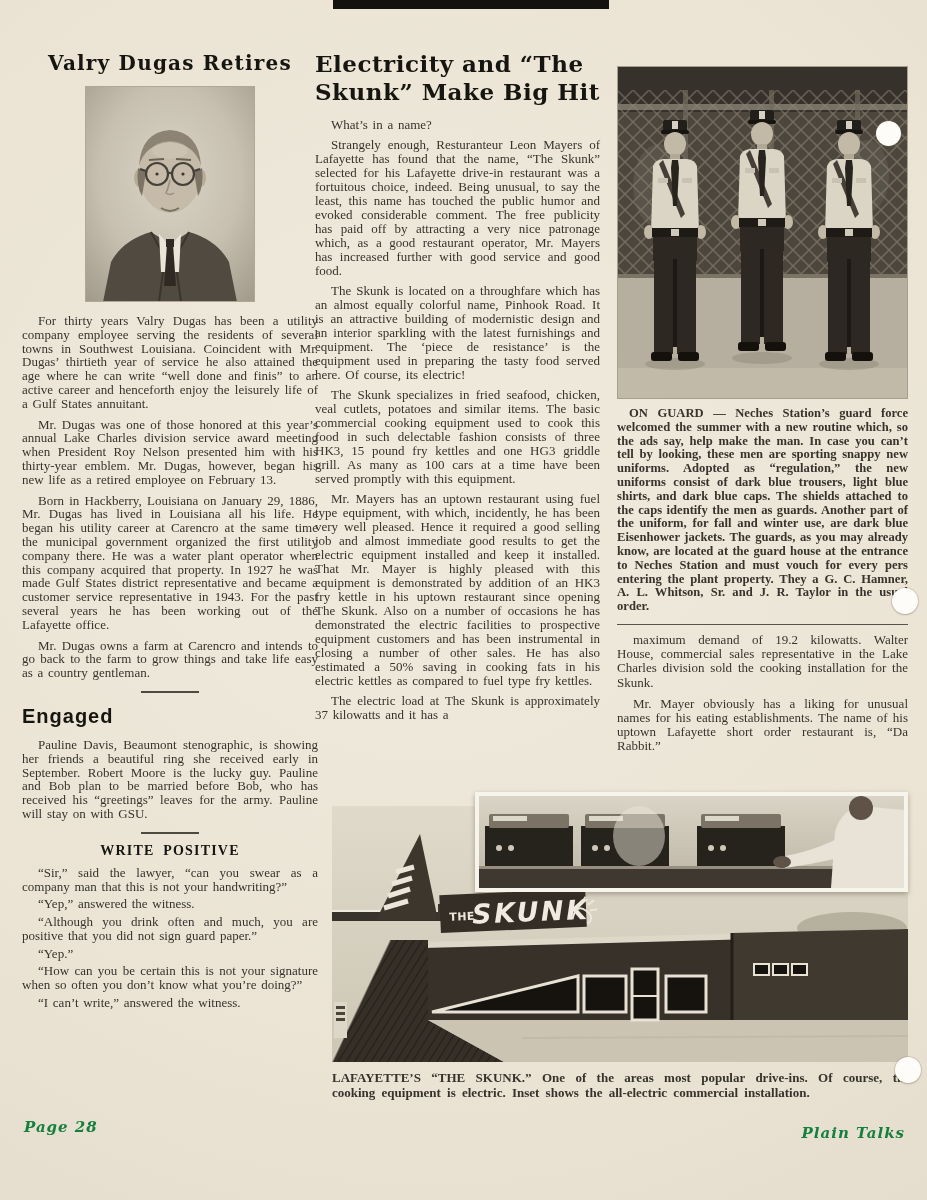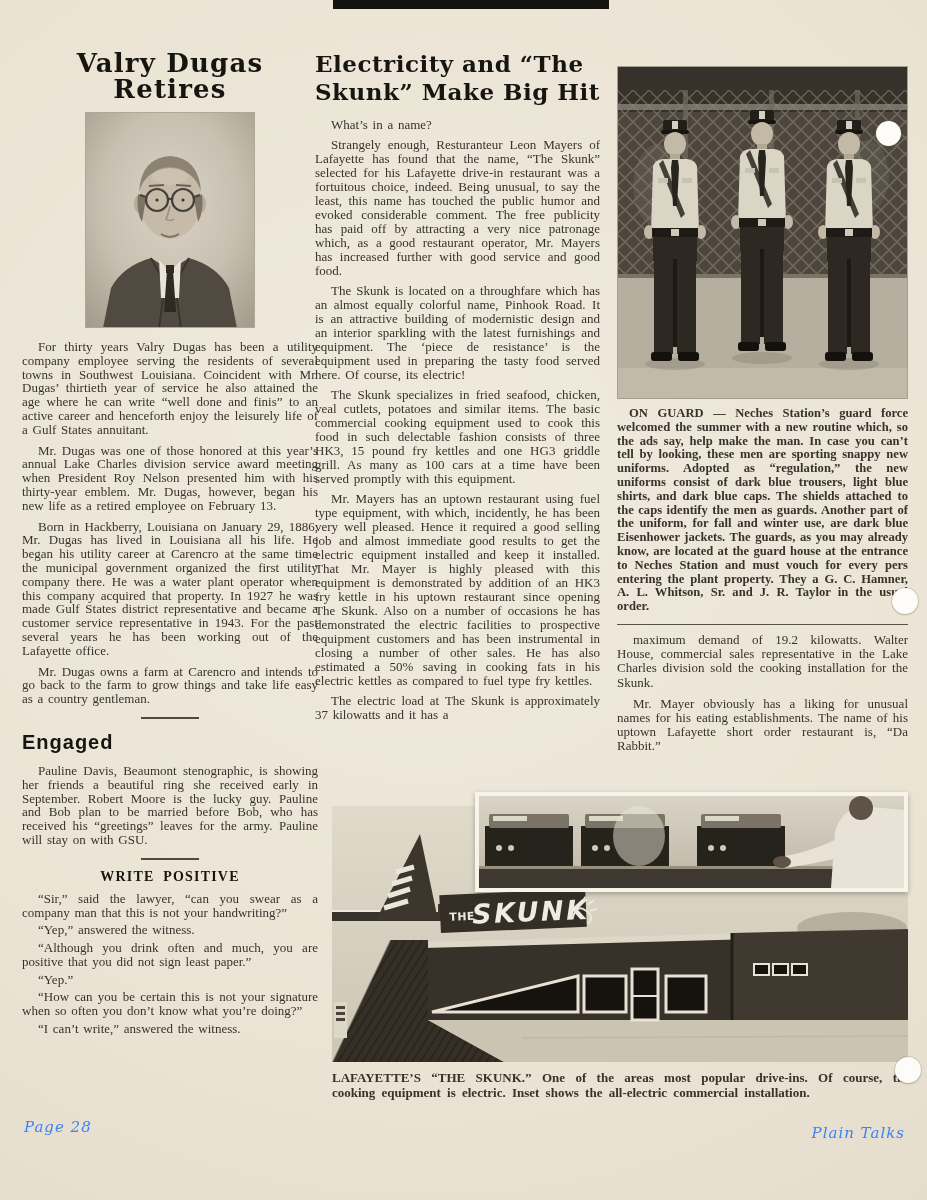--- a/index.html
+++ b/index.html
@@ -7,21 +7,21 @@
     width:927px;height:1200px;position:relative;overflow:hidden;
     font-family:"Liberation Serif",serif;color:#37332c;
     background:radial-gradient(ellipse 130% 95% at 46% 40%, #f0eadd 0%, #ebe4d5 50%, #e3dbcb 82%, #d9d0bd 100%);
   }
   .abs{position:absolute;}
   
   #left-col{left:22px;top:50px;width:296px;}
   #mid-col{left:315px;top:50px;width:285px;}
   #right-col{left:617px;top:66px;width:291px;}
   h1,h2,h3{color:#17150f;}
-  .head-main{font-family:"DejaVu Serif",serif;font-weight:700;font-size:26px;line-height:26px;
+  .head-main{font-family:"DejaVu Serif",serif;font-weight:700;font-size:20px;line-height:26px;
     letter-spacing:1.2px;text-align:center;margin:0 0 10px;}
   .head-mid{font-family:"DejaVu Serif",serif;font-weight:700;font-size:23px;line-height:28px;
     letter-spacing:.5px;text-align:left;margin:0 0 12px;}
   .head-engaged{font-family:Liberation Sans, sans-serif;font-weight:700;font-size:20px;line-height:28px;
     letter-spacing:1px;margin:2px 0 8px;}
   .head-sub{font-size:14px;font-weight:700;text-align:center;letter-spacing:1.2px;word-spacing:4px;margin:6px 0 7px;}
   p{margin:0 0 7px;text-align:justify;text-indent:16px;word-spacing:1.5px;}
   .lp,.ep{font-size:13px;line-height:13.8px;}
   .joke{font-size:13px;line-height:13.8px;margin-bottom:4px;}
   .mp{font-size:13px;line-height:14px;margin-bottom:6px;}
@@ -33,21 +33,21 @@
   .portrait-wrap{width:170px;height:216px;margin:2px auto 12px;}
   .guards-wrap{width:291px;height:333px;}
   #bottom-photo{left:332px;top:806px;width:576px;height:256px;}
   #bottom-photo>svg{display:block;}
   .inset{position:absolute;left:143px;top:-14px;width:433px;height:100px;background:#f7f4eb;
     padding:4px;box-sizing:border-box;box-shadow:0 2px 5px rgba(60,48,28,.35);}
   .inset svg{display:block;width:100%;height:100%;}
   #bottom-caption{left:332px;top:1070px;width:578px;font-weight:700;font-size:13px;line-height:15.4px;
     text-align:justify;word-spacing:3px;}
   
-  .pfoot{font-family:"DejaVu Serif",serif;font-style:italic;font-weight:400;font-size:15px;letter-spacing:1px;color:#3b82f6;}
+  .pfoot{font-family:"DejaVu Serif",serif;font-style:italic;font-weight:700;font-size:15px;letter-spacing:1px;color:#15803d;}
   #footer-left{left:24px;top:1118px;}
   #footer-right{right:22px;top:1124px;}
   
   #top-bar{left:333px;top:0;width:276px;height:9px;background:#14120f;}
   .hole{border-radius:50%;background:#fdfcf8;z-index:40;
     box-shadow:0 0 0 1px rgba(120,110,90,.18),0 1px 2px rgba(90,80,60,.28);}
   #hole1{left:876px;top:121px;width:25px;height:25px;}
   #hole2{left:892px;top:588px;width:26px;height:26px;}
   #hole3{left:895px;top:1057px;width:26px;height:26px;}
 </style>
@@ -105,21 +105,21 @@
   <p class="lp">Mr. Dugas owns a farm at Carencro and intends to go back to the farm to grow things and take life easy as a country gentleman.</p>
 
   <div class="rule-short"></div>
   <h2 class="head-engaged">Engaged</h2>
   <p class="ep">Pauline Davis, Beaumont stenographic, is showing her friends a beautiful ring she received early in September.  Robert Moore is the lucky guy.  Pauline and Bob plan to be married before Bob, who has received his “greetings” leaves for the army. Pauline will stay on with GSU.</p>
 
   <div class="rule-short"></div>
   <h3 class="head-sub">WRITE POSITIVE</h3>
   <p class="joke">“Sir,” said the lawyer, “can you swear as a company man that this is not your handwriting?”</p>
   <p class="joke">“Yep,” answered the witness.</p>
-  <p class="joke">“Although you drink often and much, you are positive that you did not sign least paper.”</p>
+  <p class="joke">“Although you drink often and much, you are positive that you did not sign guard paper.”</p>
   <p class="joke">“Yep.”</p>
   <p class="joke">“How can you be certain this is not your signature when so often you don’t know what you’re doing?”</p>
   <p class="joke">“I can’t write,” answered the witness.</p>
 </div>
 
 <div class="abs" id="mid-col">
   <h1 class="head-mid">
     <span>Electricity and “The</span><br>
     <span>Skunk” Make Big Hit</span>
   </h1>

